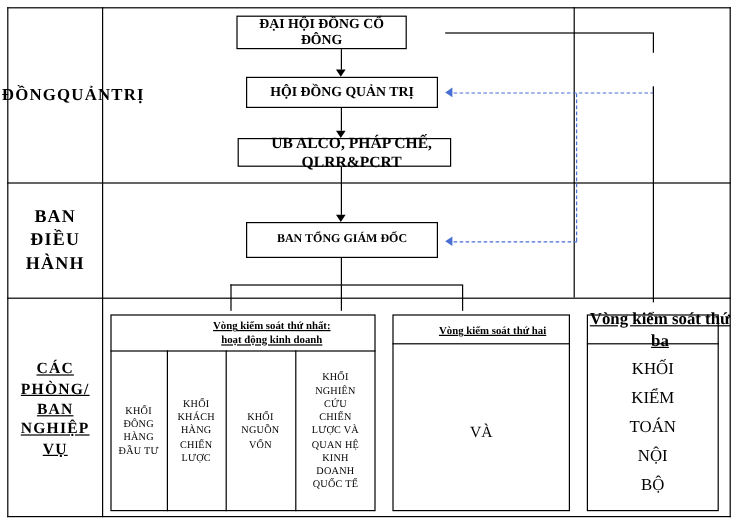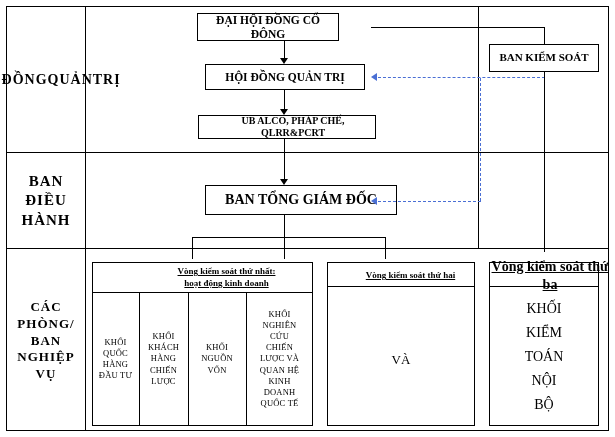--- a/index.html
+++ b/index.html
@@ -105,50 +105,49 @@
     <span>QUẢN</span>
     <span>TRỊ</span>
   </div>
 
   <div class="plain lbl-left" style="left:8px; top:158px; width:76px; height:86px; font-size:15px; flex-direction:column;">
     <span>BAN</span>
     <span>ĐIỀU</span>
     <span>HÀNH</span>
   </div>
 
-  <div class="plain lbl-left" style="left:8px; top:258px; width:76px; height:166px; font-size:13px; flex-direction:column;">
+  <div class="plain lbl-left" style="left:8px; top:258px; width:76px; height:166px; font-size:13px; flex-direction:column;text-decoration:underline;">
     <span>CÁC</span>
     <span>PHÒNG/</span>
     <span>BAN</span>
     <span>NGHIỆP</span>
     <span>VỤ</span>
   </div>
 
   <div class="box b" style="left:197px; top:13px; width:142px; height:28px; font-size:11.5px;">ĐẠI HỘI ĐỒNG CỔ ĐÔNG</div>
 
-  <div class="box b" style="left:489px; top:44px; width:110px; height:28px; font-size:11px;">BAN KIỂM SOÁT</div>
 
   <div class="box b" style="left:205px; top:64px; width:160px; height:26px; font-size:11.5px;">HỘI ĐỒNG QUẢN TRỊ</div>
 
-  <div class="box" style="left:198px; top:115px; width:178px; height:24px; font-size:10px; font-weight:bold;padding-left:12px;">UB ALCO, PHÁP CHẾ, QLRR&amp;PCRT</div>
+  <div class="box" style="left:198px; top:115px; width:178px; height:24px; font-size:13px; font-weight:bold;padding-left:12px;">UB ALCO, PHÁP CHẾ, QLRR&amp;PCRT</div>
 
   <div class="hline" style="left:371px; top:27px; width:173px;"></div>
   <div class="vline" style="left:544px; top:27px; height:17px;"></div>
 
   <div class="vline" style="left:284px; top:41px; height:17px;"></div>
   <div class="arrow-down" style="left:280px; top:58px;"></div>
 
   <div class="vline" style="left:284px; top:90px; height:19px;"></div>
   <div class="arrow-down" style="left:280px; top:109px;"></div>
 
   <div class="dash-v" style="left:544px; top:72px; height:6px;"></div>
   <div class="dash-h" style="left:378px; top:77px; width:167px;"></div>
   <div class="arrow-left-blue" style="left:371px; top:73px;"></div>
 
-  <div class="box b" style="left:205px; top:185px; width:192px; height:30px; font-size:14px;">BAN TỔNG GIÁM ĐỐC</div>
+  <div class="box b" style="left:205px; top:185px; width:160px; height:30px; font-size:10px;">BAN TỔNG GIÁM ĐỐC</div>
 
   <div class="vline" style="left:284px; top:139px; height:40px;"></div>
   <div class="arrow-down" style="left:280px; top:179px;"></div>
 
   <div class="dash-v" style="left:480px; top:78px; height:123px;"></div>
   <div class="dash-h" style="left:378px; top:201px; width:103px;"></div>
   <div class="arrow-left-blue" style="left:371px; top:197px;"></div>
 
   <div class="vline" style="left:544px; top:72px; height:180px;"></div>
 
@@ -164,21 +163,21 @@
     <span>hoạt động kinh doanh</span>
   </div>
   <div class="hline" style="left:92px; top:292px; width:221px;"></div>
 
   <div class="vline" style="left:139px; top:292px; height:134px;"></div>
   <div class="vline" style="left:188px; top:292px; height:134px;"></div>
   <div class="vline" style="left:246px; top:292px; height:134px;"></div>
 
   <div class="plain vcol" style="left:93px; top:296px; width:45px; height:126px; flex-direction:column;">
     <span>KHỐI</span>
-    <span>QUỐC</span>
+    <span>ĐÔNG</span>
     <span>HÀNG</span>
     <span>ĐẦU TƯ</span>
   </div>
 
   <div class="plain vcol" style="left:140px; top:296px; width:47px; height:126px; flex-direction:column;">
     <span>KHỐI</span>
     <span>KHÁCH</span>
     <span>HÀNG</span>
     <span>CHIẾN</span>
     <span>LƯỢC</span>

